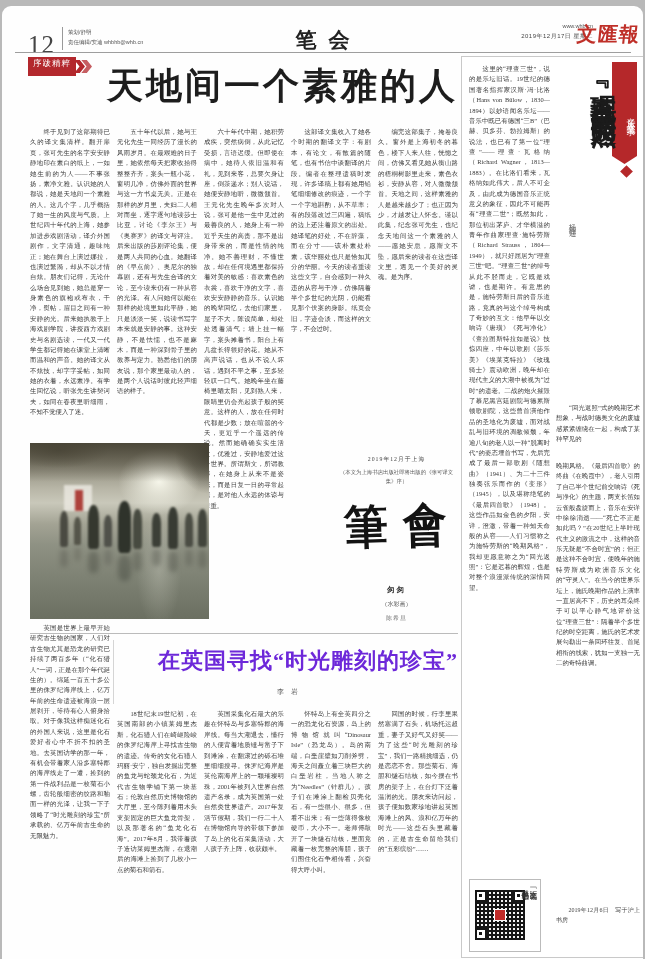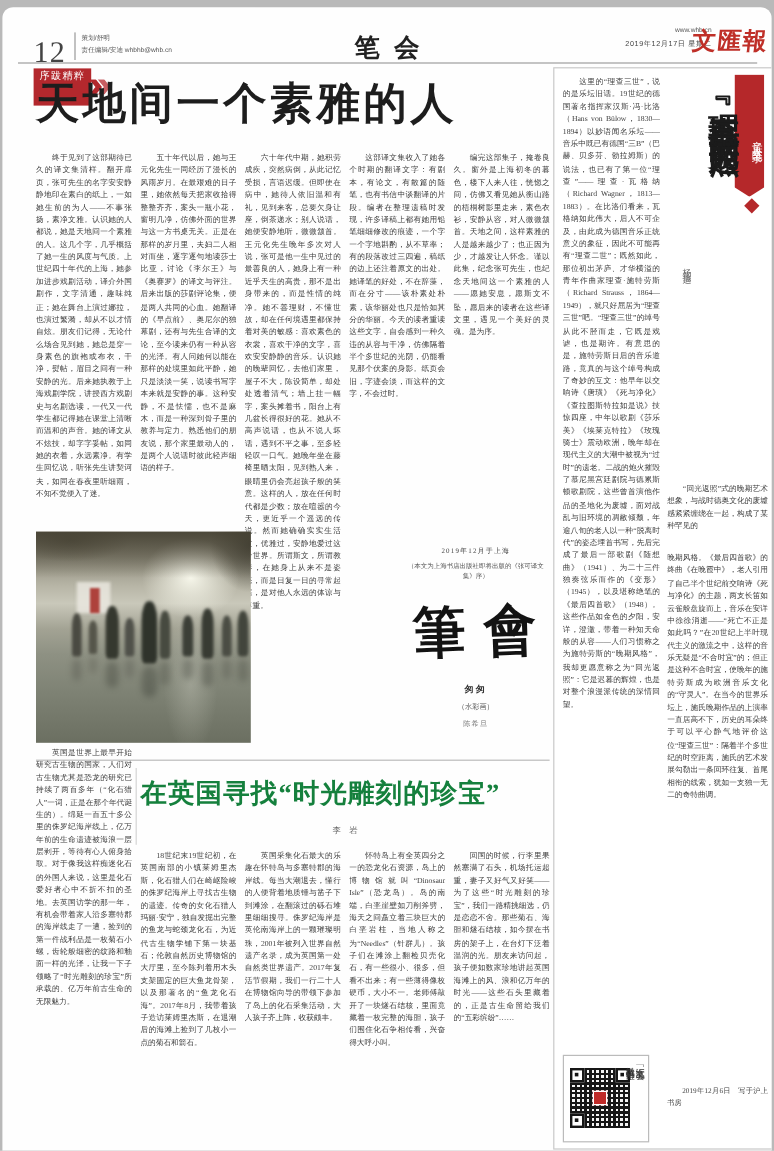--- a/index.html
+++ b/index.html
@@ -13,26 +13,26 @@
   .hdr-div{position:absolute;left:60px;top:21px;width:1px;height:23px;background:#999}
   .ed-info{position:absolute;left:66px;top:22px;font-size:5.5px;line-height:1.8;color:#555;font-family:"Liberation Sans",sans-serif}
   .section-title{position:absolute;left:0;right:0;top:20px;text-align:center;font-size:21px;font-weight:bold;letter-spacing:12px;color:#222;text-indent:12px}
   .hdr-right{position:absolute;right:50px;top:17px;text-align:right;font-family:"Liberation Sans",sans-serif}
   .site-url{font-size:5.5px;color:#555}
   .issue-date{font-size:6px;color:#444;margin-top:3px;letter-spacing:.5px}
   .masthead{position:absolute;right:3px;top:15px;font-size:20px;font-weight:900;color:#bf2f28;transform:skewX(-6deg);letter-spacing:1px}
 
   
   .tag{position:absolute;left:26px;top:51px;display:flex;align-items:center}
-  .tag-box{background:#b3282d;color:#fff;font-size:8.5px;line-height:13px;height:31px;padding:0 5px;letter-spacing:1px}
+  .tag-box{background:#b3282d;color:#fff;font-size:8.5px;line-height:13px;height:19px;padding:0 5px;letter-spacing:1px}
   .chev{width:13px;height:13px;background:#b3282d;margin-left:-4px;clip-path:polygon(18% 0,60% 0,100% 50%,60% 100%,18% 100%,58% 50%)}
   .chev.c2{opacity:.75;margin-left:-6px}
 
   
-  .main-headline{position:absolute;left:28px;top:56px;width:428px;text-align:left;font-size:36px;font-weight:bold;color:#1d1d1d;letter-spacing:3px}
+  .main-headline{position:absolute;left:28px;top:56px;width:428px;text-align:right;font-size:36px;font-weight:bold;color:#1d1d1d;letter-spacing:3px}
   .main-byline{position:absolute;left:28px;top:104px;width:428px;text-align:center;font-size:7px;color:#666}
   .col{position:absolute;width:80px;overflow:hidden;font-size:6.4px;line-height:1.62;text-align:justify;color:#3b3b3b}
   .mc1{left:28px;top:121px;height:312px}
   .mc2{left:115px;top:121px;height:312px}
   .mc3{left:202px;top:121px;height:502px}
   .mc4{left:289px;top:121px;height:322px}
   .mc5{left:376px;top:121px;height:322px}
 
   
   .painting{position:absolute;left:28px;top:437px;width:179px;height:176px;overflow:hidden;
@@ -47,30 +47,30 @@
   .fig{position:absolute;border-radius:45% 45% 22% 22%/30% 30% 12% 12%;filter:blur(1.3px);z-index:2}
   .refl{position:absolute;border-radius:35%;filter:blur(2.6px);opacity:.33;z-index:1}
   .sign{position:absolute;left:34px;top:42px;width:28px;height:26px;background:rgba(236,234,226,.8);filter:blur(1.2px);z-index:1}
   .redmark{position:absolute;left:45px;top:47px;width:8px;height:21px;background:#ae423c;filter:blur(1px);z-index:2}
 
   
   .signoff{position:absolute;left:333px;top:449px;width:123px;text-align:center}
   .signoff-date{font-size:5.8px;color:#444;letter-spacing:1px}
   .signoff-note{margin-top:4px;font-size:5.4px;line-height:1.6;color:#555}
   .callig{margin-top:12px;font-size:44px;font-weight:bold;color:#131313;transform:rotate(-2deg) scaleY(1.05);letter-spacing:2px}
-  .art-title{margin-top:14px;font-size:7.5px;font-weight:bold;color:#333;letter-spacing:2px}
+  .art-title{margin-top:29px;font-size:7.5px;font-weight:bold;color:#333;letter-spacing:2px}
   .art-medium{margin-top:5px;font-size:6px;color:#555}
   .art-artist{margin-top:5px;font-size:6px;color:#777;letter-spacing:1px}
 
   .mid-rule{position:absolute;left:28px;top:627px;width:428px;height:1px;background:#bbb}
 
   
   .bc1{left:28px;top:617px;height:333px}
   .b-vline{position:absolute;left:111px;top:634px;width:1px;height:64px;background:#d5d5d5}
-  .bottom-headline{position:absolute;left:115px;top:640px;width:341px;text-align:left;font-size:22px;font-weight:bold;color:#15803d;letter-spacing:1px}
+  .bottom-headline{position:absolute;left:115px;top:640px;width:341px;text-align:right;font-size:22px;font-weight:bold;color:#6d28d9;letter-spacing:1px}
   .bottom-byline{position:absolute;left:115px;top:681px;width:341px;text-align:center;font-size:7px;color:#666}
   .bc2{left:115px;top:703px;height:247px}
   .bc3{left:202px;top:703px;height:247px}
   .bc4{left:289px;top:703px;height:247px}
   .bc5{left:376px;top:703px;height:247px}
 
   
   .right-box{position:absolute;left:459px;top:50px;width:183px;height:902px;border:1px solid #c9c9c9;background:#fff}
   .rc{position:absolute;overflow:hidden;font-size:6.4px;line-height:1.62;text-align:justify;color:#3b3b3b}
   .rca{left:7px;top:7px;width:81px;height:806px}

